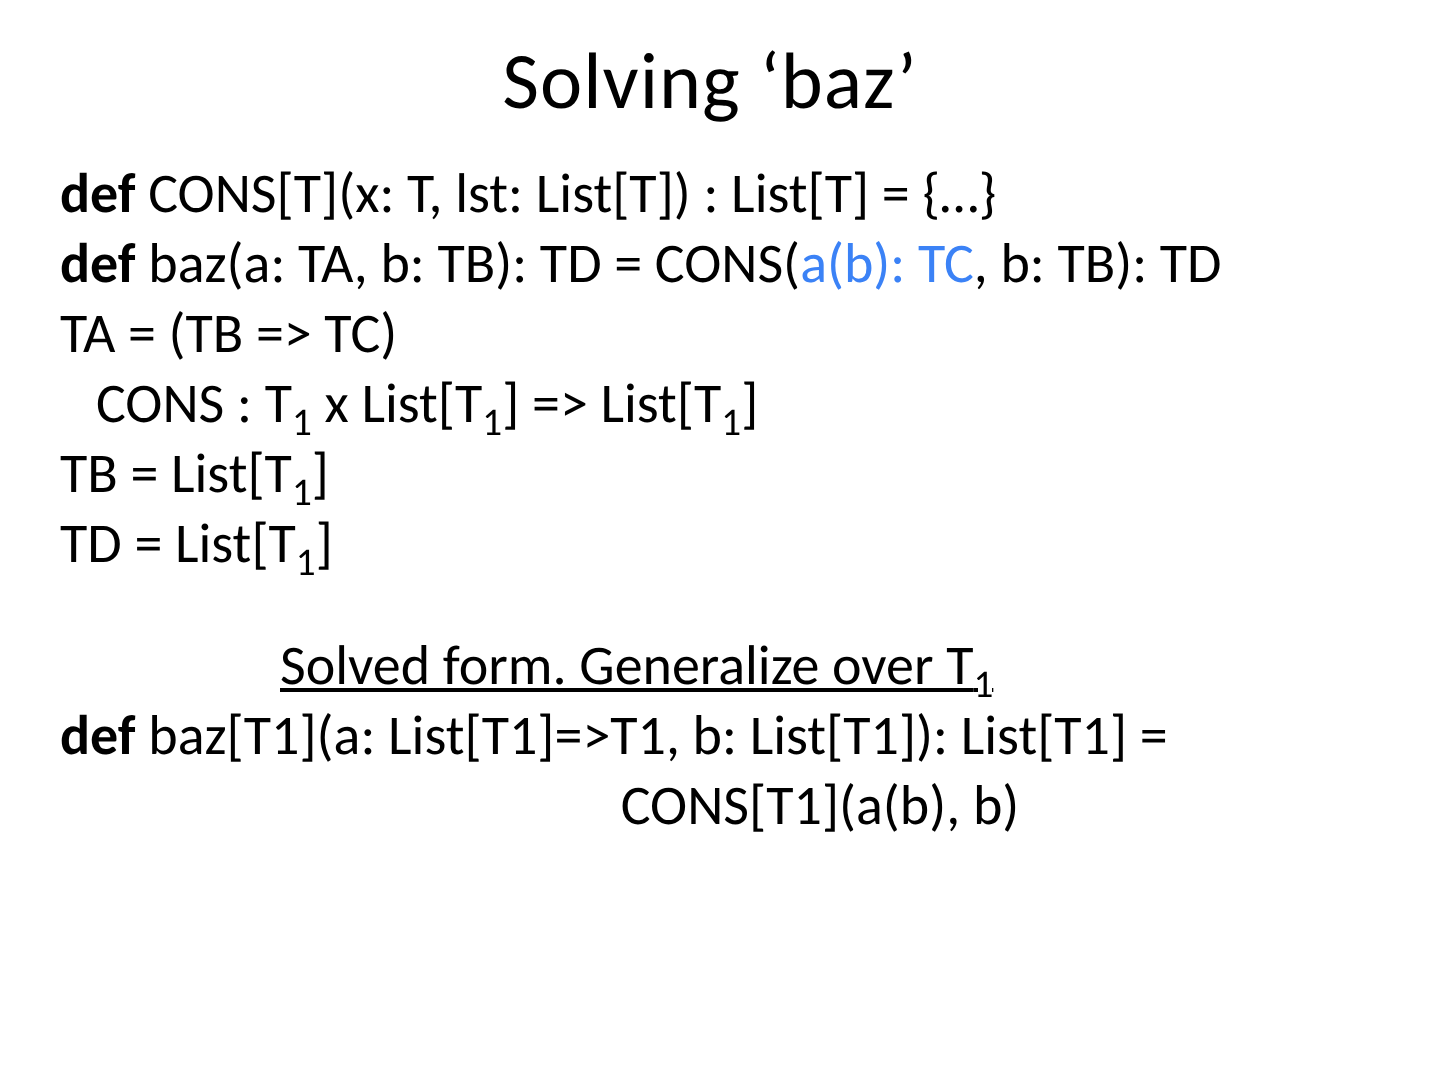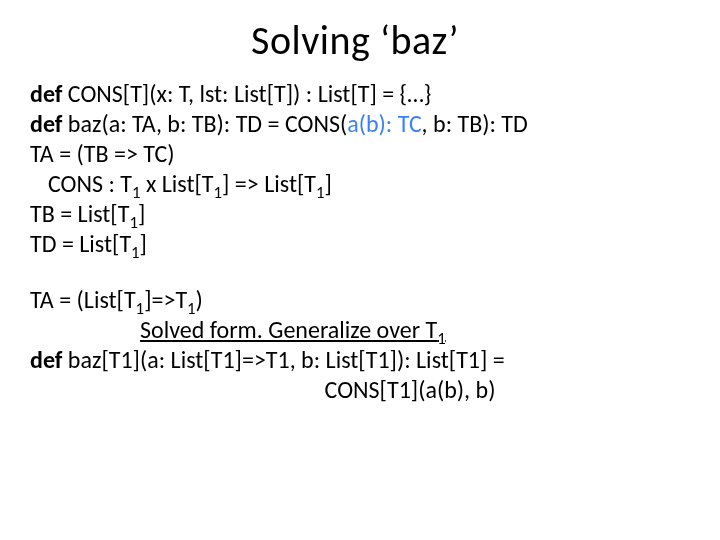--- a/index.html
+++ b/index.html
@@ -18,21 +18,21 @@
     padding: 12px 40px 0 30px;
   }
   .title {
     text-align: center;
     font-size: 40px;
     font-weight: 400;
     margin: 4px 0 14px 0;
     letter-spacing: 0.5px;
   }
   .body {
-    font-size: 24px;
+    font-size: 28px;
     line-height: 1.25;
   }
   .line { white-space: nowrap; }
   .b { font-weight: 700; }
   .red { color: #3b82f6; }
   .indent1 { padding-left: 18px; }
   .indent-solved { padding-left: 110px; text-decoration: underline; }
   .indent-cons  { padding-left: 110px; text-align: center; }
   .gap { height: 26px; }
   sub { font-size: 0.7em; vertical-align: sub; line-height: 0; }
@@ -64,23 +64,20 @@
     <div class="line">
       <span>TB = List[T</span><sub>1</sub><span>]</span>
     </div>
 
     <div class="line">
       <span>TD = List[T</span><sub>1</sub><span>]</span>
     </div>
 
     <div class="gap"></div>
 
-    <div class="line">
-      <span>TA = (List[T</span><sub>1</sub><span>]=&gt;T</span><sub>1</sub><span>)</span>
-    </div>
 
     <div class="line indent-solved">
       <span>Solved form. Generalize over T</span><sub>1</sub>
     </div>
 
     <div class="line">
       <span class="b">def</span><span> baz[T1](a: List[T1]=&gt;T1, b: List[T1]): List[T1] =</span>
     </div>
 
     <div class="line indent-cons">CONS[T1](a(b), b)</div>

